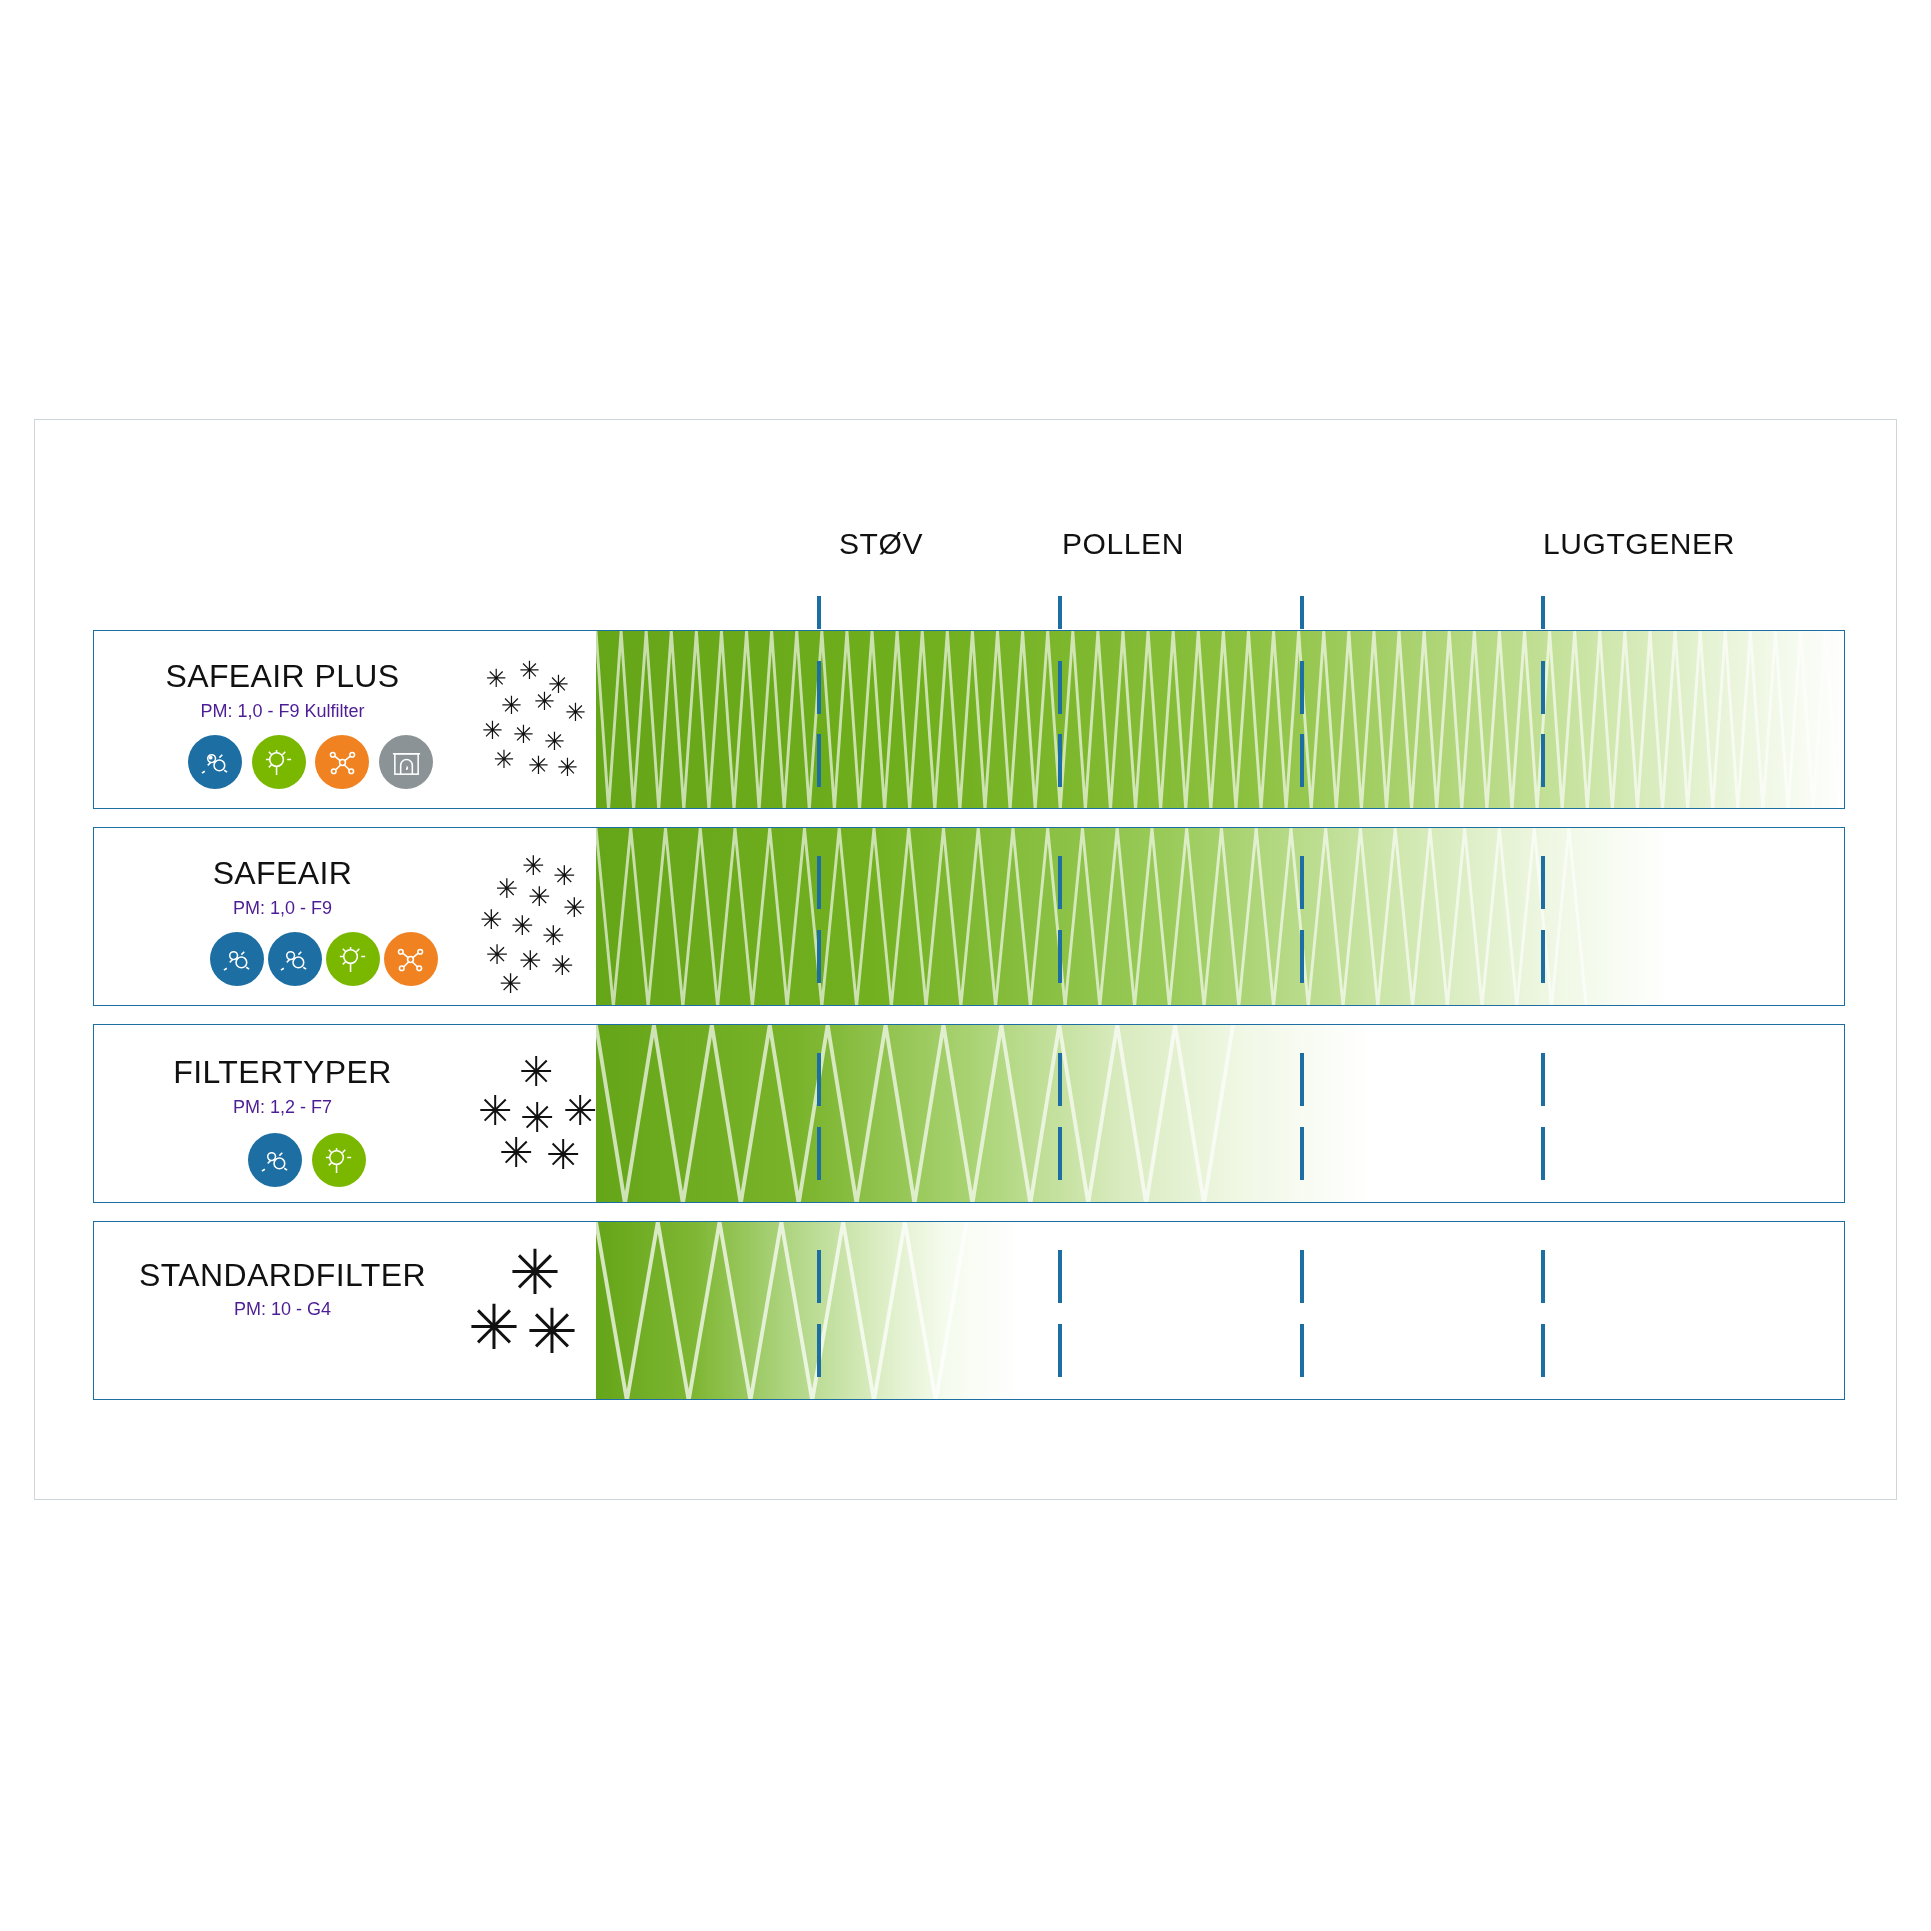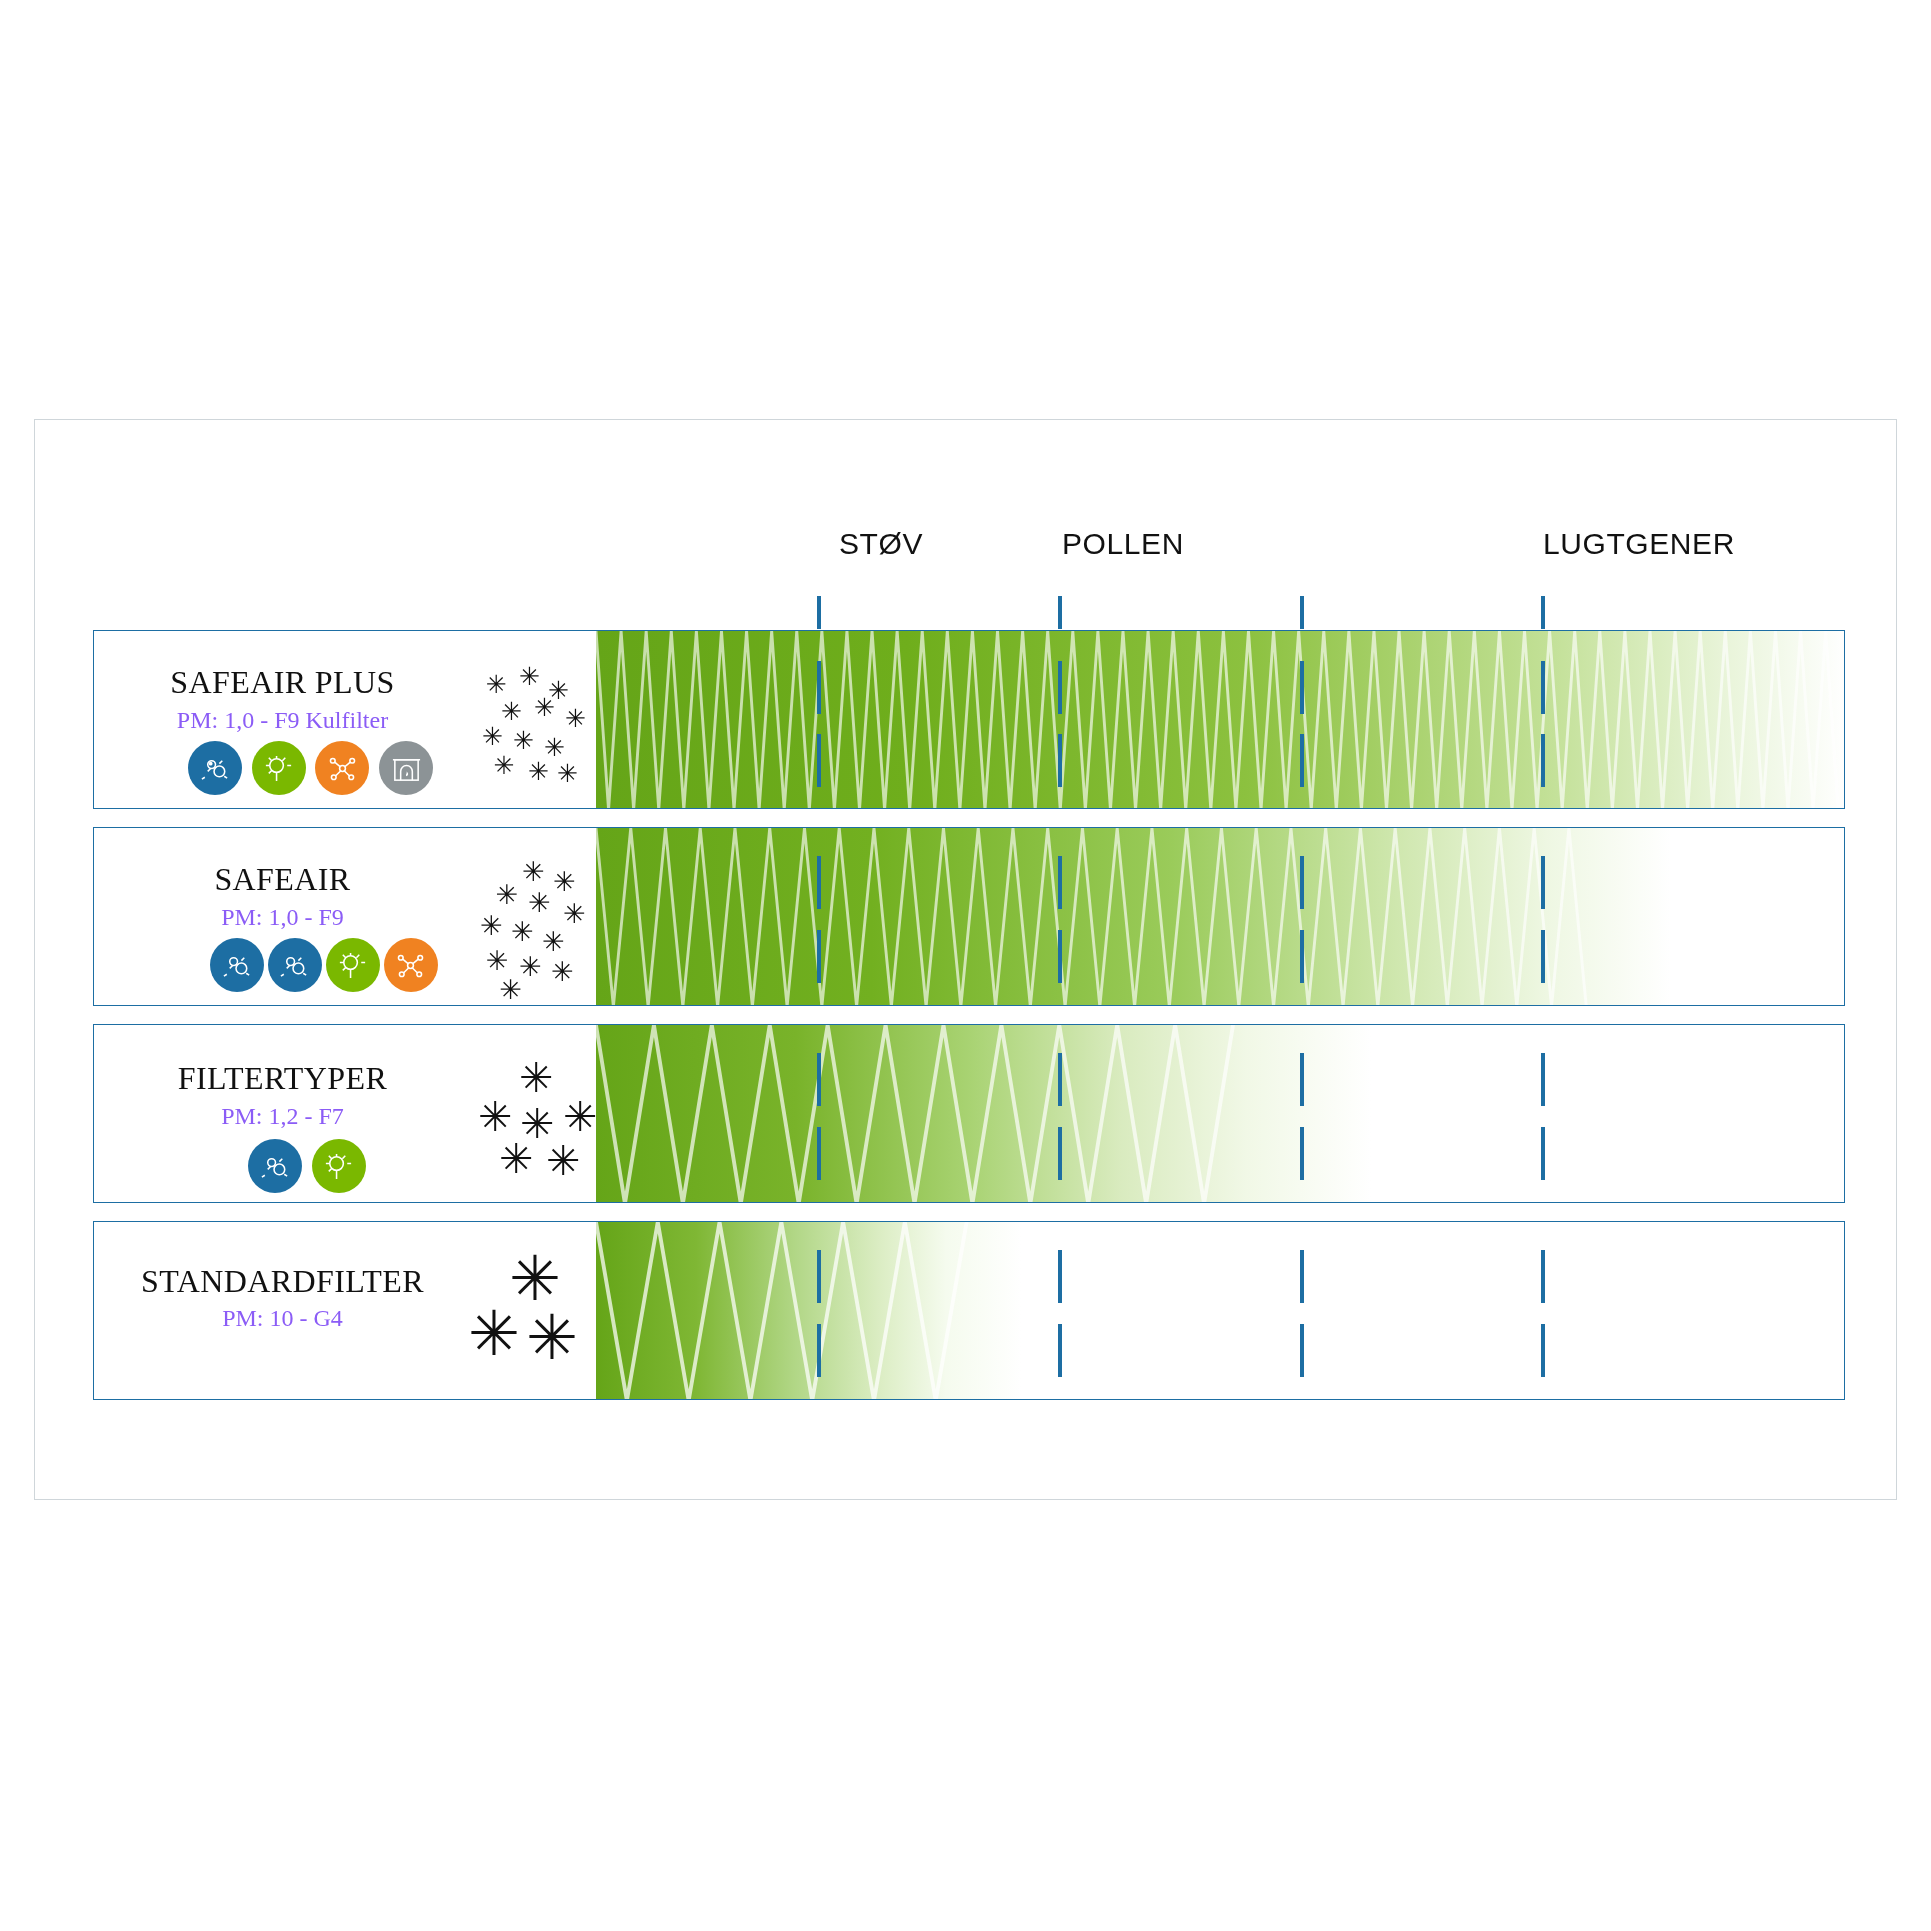--- a/index.html
+++ b/index.html
@@ -65,42 +65,41 @@
     left: 58px;
     width: 1752px;
     border: 1px solid #1d6ea3;
     box-sizing: border-box;
     background: #ffffff;
     overflow: hidden;
   }
   .row-label {
     position: absolute;
     left: 0;
-    top: 12px;
+    top: 6px;
     width: 502px;
     height: 100%;
     z-index: 5;
-    font-family: Liberation Serif, serif;
   }
   .row-name {
     position: absolute;
     left: 0;
     width: 377px;
     text-align: center;
     font-size: 32px;
     color: #111111;
     letter-spacing: 0.4px;
   }
   .row-sub {
     position: absolute;
     left: 0;
     width: 377px;
     text-align: center;
-    font-size: 24px;
-    color: #8b5cf6;
+    font-size: 18px;
+    color: #4c1d95;
   }
 
   
   .badge-row {
     position: absolute;
     display: flex;
     gap: 9.7px;
   }
   .badge {
     width: 54px;

